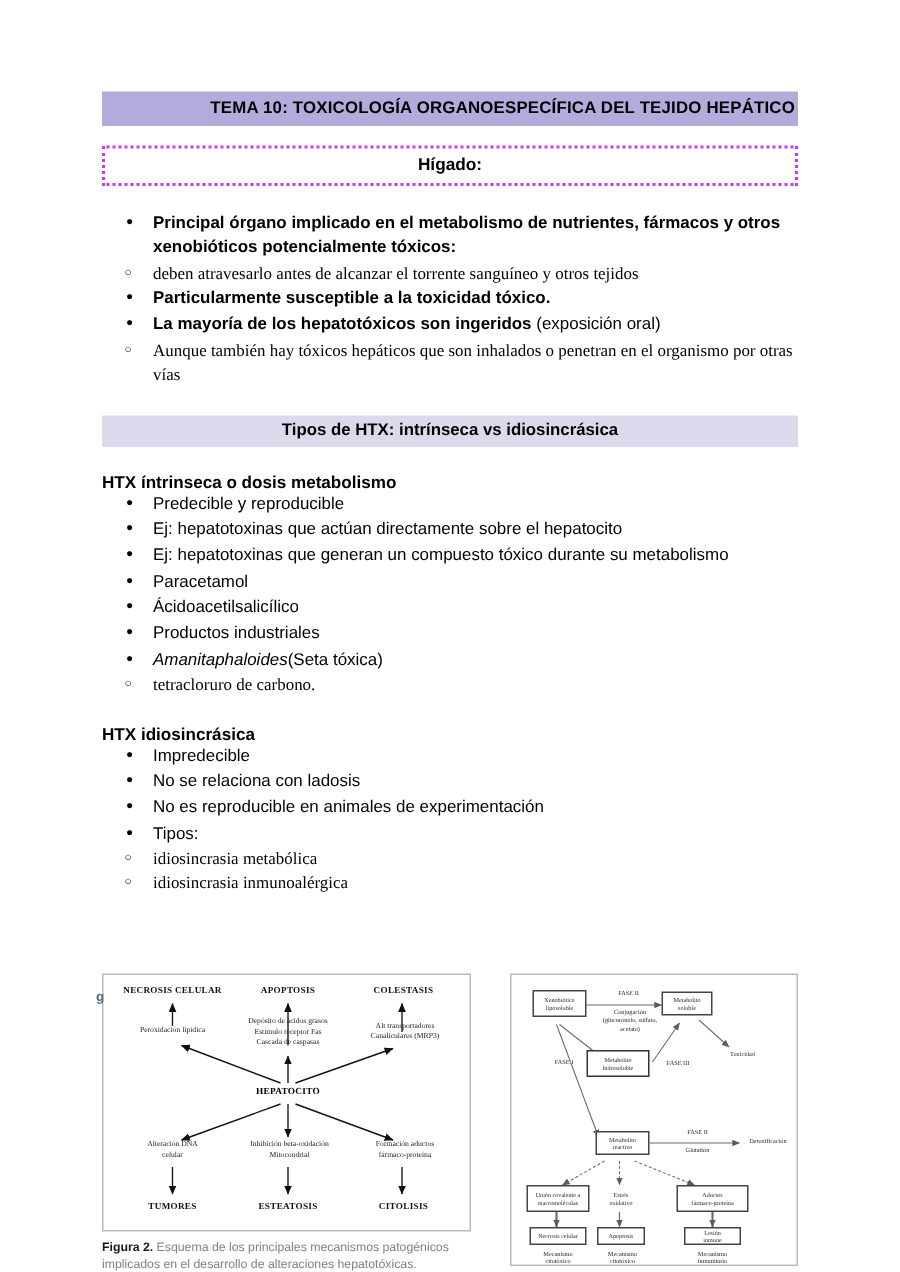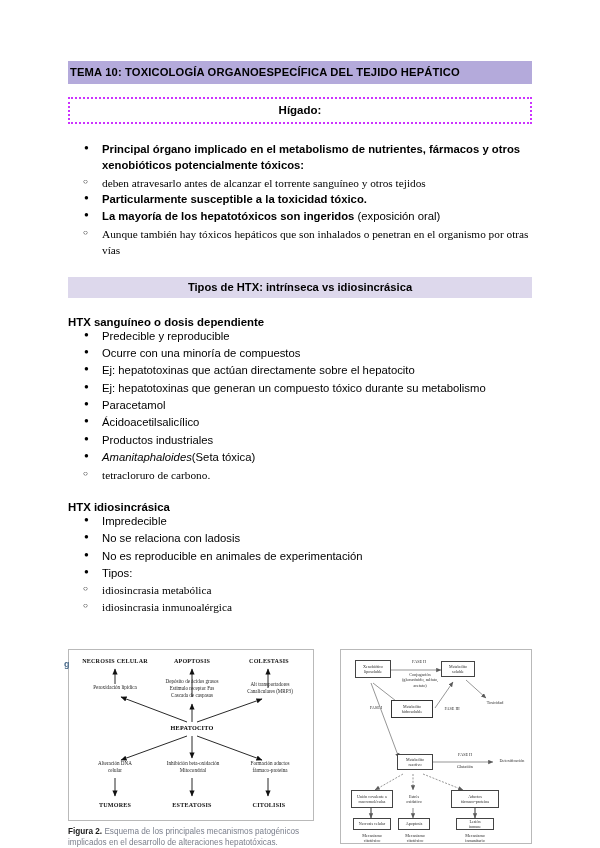--- a/index.html
+++ b/index.html
@@ -21,21 +21,21 @@
     position: relative;
     background: #fff;
     box-sizing: border-box;
     padding: 0 68px;
   }
 
   
   .title-banner {
     margin-top: 61px;
     background: #b4aadb;
-    text-align: left;
+    text-align: right;
     font-weight: bold;
     font-size: 11.2px;
     letter-spacing: 0.15px;
     padding: 5px 2px 5px 2px;
     line-height: 1.15;
   }
 
   
   .dotted-box {
     margin-top: 13px;
@@ -237,27 +237,25 @@
     </ul>
     <ul class="lvl2">
       <li>
         <span>Aunque también hay tóxicos hepáticos que son inhalados o penetran en el organismo por otras vías</span>
       </li>
     </ul>
   </div>
 
   <div class="sec-banner">Tipos de HTX: intrínseca vs idiosincrásica</div>
 
-  <div class="sub-head">HTX sanguíneo o dosis dependiente</div>
+  <div class="sub-head">HTX íntrinseca o dosis metabolismo</div>
 
   <ul class="lvl1 list-gap">
     <li>
       <span>Predecible y reproducible</span></li>
-    <li>
-      <span>Ocurre con una minoría de compuestos</span></li>
     <li>
       <span>Ej: hepatotoxinas que actúan directamente sobre el hepatocito</span></li>
     <li>
       <span>Ej: hepatotoxinas que generan un compuesto tóxico durante su metabolismo</span></li>
     <li>
       <span>Paracetamol</span></li>
     <li>
       <span>Ácidoacetilsalicílico</span></li>
     <li>
       <span>Productos industriales</span></li>

